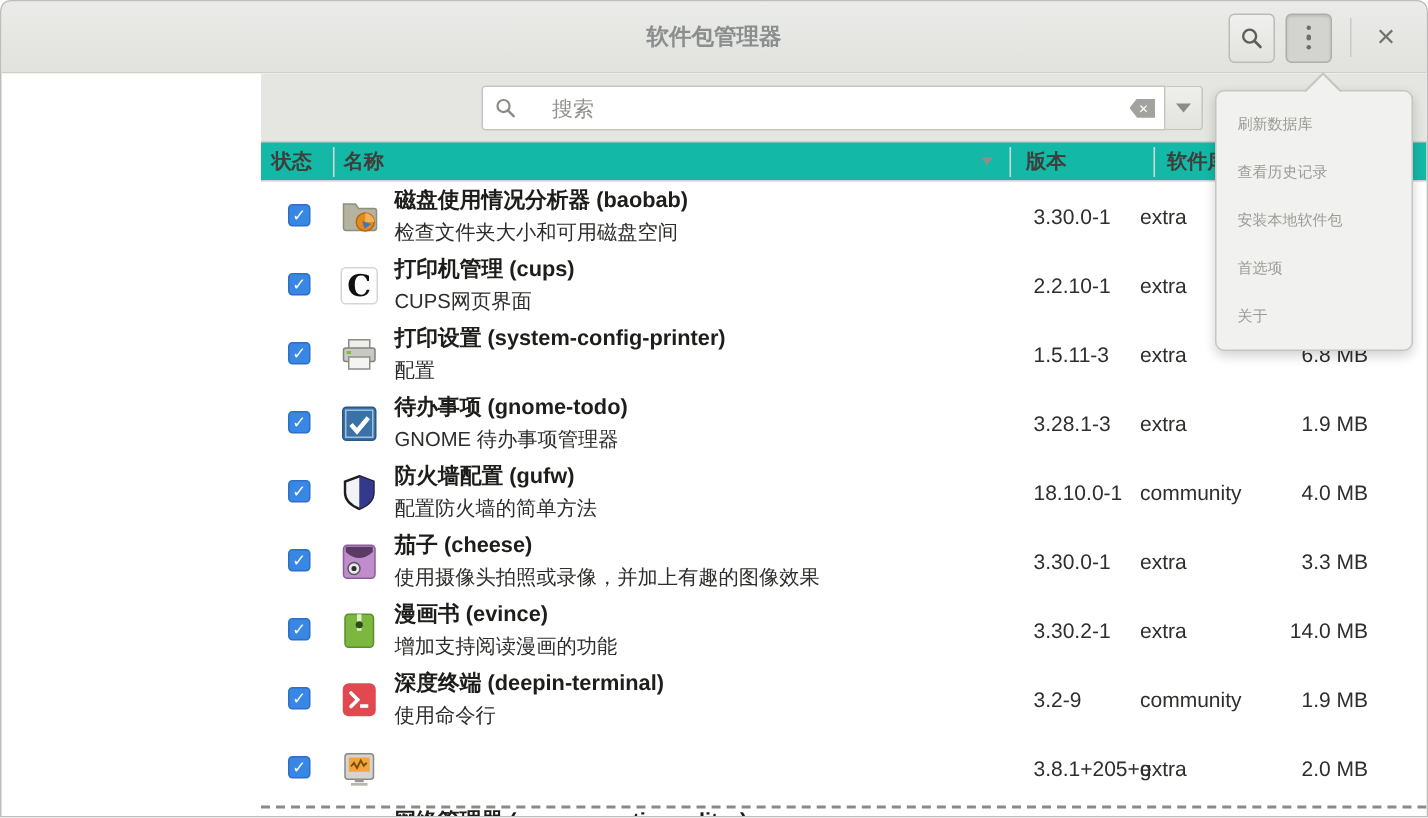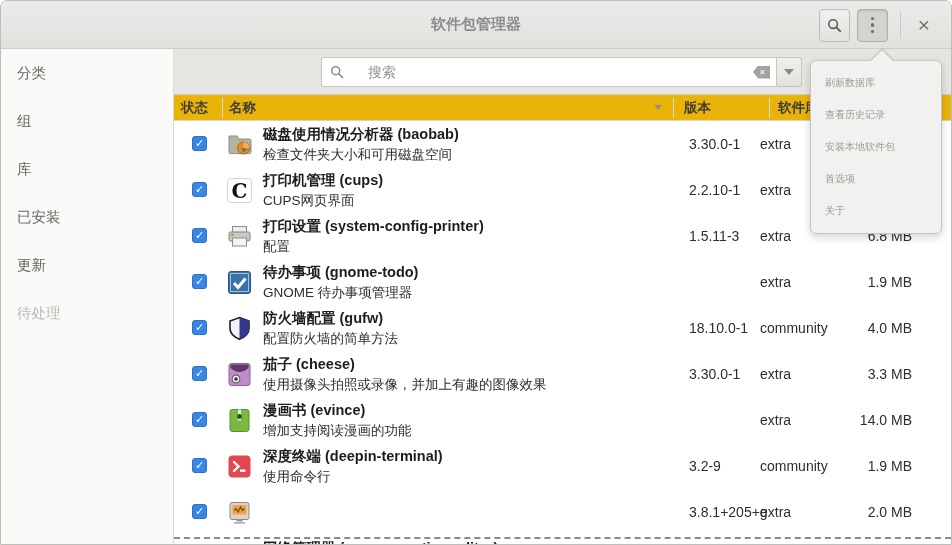--- a/index.html
+++ b/index.html
@@ -53,21 +53,21 @@
   .clear-ic { width:17px; height:13px; background:#a2a29e; position:relative; flex:none; cursor:pointer;
     clip-path:polygon(30% 0,100% 0,100% 100%,30% 100%,0 50%); }
   .clear-ic::after { content:"✕"; position:absolute; left:6px; top:0; font-size:8px; line-height:13px; color:#fff; }
   .search-drop {
     width:25px; height:30px; border:1px solid #c5c5c1; border-left:none; border-radius:0 3px 3px 0;
     background:linear-gradient(#efefec,#e2e2df); display:flex; align-items:center; justify-content:center; cursor:pointer;
   }
   .caret-down { width:0; height:0; border-left:5px solid transparent; border-right:5px solid transparent;
     border-top:6px solid #8b8b87; }
   
-  .thead { position:absolute; left:0; top:45px; width:100%; height:27px; background:#eab308;
+  .thead { position:absolute; left:0; top:45px; width:100%; height:27px; background:#14b8a6;
     border-top:1px solid #cfcfcb; border-bottom:1px solid #d2d2cf; font-size:13.5px; font-weight:bold; color:#3e3e3b; }
   .thead .col { position:absolute; top:0; height:26px; display:flex; align-items:center; cursor:pointer; }
   .vsep { position:absolute; top:3px; height:20px; width:1px; background:#d8d8d5; }
   .sort-arrow { position:absolute; left:480px; top:10px; width:0; height:0;
     border-left:4.5px solid transparent; border-right:4.5px solid transparent; border-top:5.5px solid #8e8e8a; }
   
   .rows { position:absolute; left:0; top:72px; width:100%; }
   .row { position:relative; height:46px; background:#fff; }
   .checkbox { position:absolute; left:18px; top:15px; width:15px; height:15px; border-radius:3px;
     background:#3987e5; border:1px solid #2e6fc2; color:#fff; font-size:11px; font-weight:bold;
@@ -116,45 +116,20 @@
             <i></i>
             <i></i>
             <i></i>
           </span>
       </div>
       <div class="tb-sep"></div>
       <div class="close-btn">×</div>
     </div>
   </div>
 
-  <div class="sidebar">
-    <div class="side-item">
-        <span class="side-label">分类</span>
-      </div>
-
-    <div class="side-item">
-        <span class="side-label">组</span>
-      </div>
-
-    <div class="side-item">
-        <span class="side-label">库</span>
-      </div>
-
-    <div class="side-item">
-        <span class="side-label">已安装</span>
-      </div>
-
-    <div class="side-item">
-        <span class="side-label">更新</span>
-      </div>
-
-    <div class="side-item disabled">
-        <span class="side-label">待处理</span>
-      </div>
-  </div>
 
   <div class="main">
     <div class="toolbar">
       <div class="search-wrap">
         <div class="search-entry">
           <svg width="14" height="14" viewBox="0 0 16 16">
             <circle cx="6.5" cy="6.5" r="4.6" fill="none" stroke="#8b8b87" stroke-width="1.7"></circle>
             <line x1="10" y1="10" x2="14.2" y2="14.2" stroke="#8b8b87" stroke-width="1.9" stroke-linecap="round"></line>
           </svg>
           <input type="text" placeholder="搜索" style="">
@@ -239,20 +214,21 @@
             <svg viewBox="0 0 27 27">
               <rect x="2.5" y="2.5" width="22" height="22" rx="2.5" fill="#3a72a8" stroke="#2b5783"></rect>
               <rect x="4.5" y="4.5" width="18" height="18" fill="none" stroke="#9fc0dd" stroke-width="1"></rect>
               <path d="M8 14l4 4.5 7.5-9" stroke="#fff" stroke-width="3" fill="none"></path>
             </svg>
           </span>
       <span class="nameblock">
         <div class="pkg-name">待办事项 (gnome-todo)</div>
         <div class="pkg-desc">GNOME 待办事项管理器</div>
       </span>
+      <span class="cell-ver">3.28.1-3</span>
       <span class="cell-repo">extra</span>
       <span class="cell-size">1.9 MB</span>
     </div>
 
     <div class="row">
       <span class="checkbox">✓</span>
       <span class="pkg-icon">
             <svg viewBox="0 0 27 27">
               <path d="M13.5 2.5L23 6v7.5c0 5-3.8 8.4-9.5 10.8C7.8 21.9 4 18.5 4 13.5V6z" fill="#f3f3f5" stroke="#1d1d22" stroke-width="1.6"></path>
               <path d="M13.5 2.5L23 6v7.5c0 5-3.8 8.4-9.5 10.8z" fill="#333a8d"></path>
@@ -292,20 +268,21 @@
             <svg viewBox="0 0 27 27">
               <rect x="4" y="2.5" width="19" height="22" rx="2.5" fill="#7cb83f" stroke="#5a8f2a"></rect>
               <rect x="12" y="2.5" width="3" height="11" fill="#dff0c6"></rect>
               <circle cx="13.5" cy="9.5" r="2.4" fill="#2e4a19"></circle>
             </svg>
           </span>
       <span class="nameblock">
         <div class="pkg-name">漫画书 (evince)</div>
         <div class="pkg-desc">增加支持阅读漫画的功能</div>
       </span>
+      <span class="cell-ver">3.30.2-1</span>
       <span class="cell-repo">extra</span>
       <span class="cell-size">14.0 MB</span>
     </div>
 
     <div class="row">
       <span class="checkbox">✓</span>
       <span class="pkg-icon">
             <svg viewBox="0 0 27 27">
               <rect x="2.5" y="2.5" width="22" height="22" rx="4" fill="#e2484f"></rect>
               <path d="M8 9l4.5 4.5L8 18" stroke="#fff" stroke-width="2.4" fill="none" stroke-linecap="round"></path>

